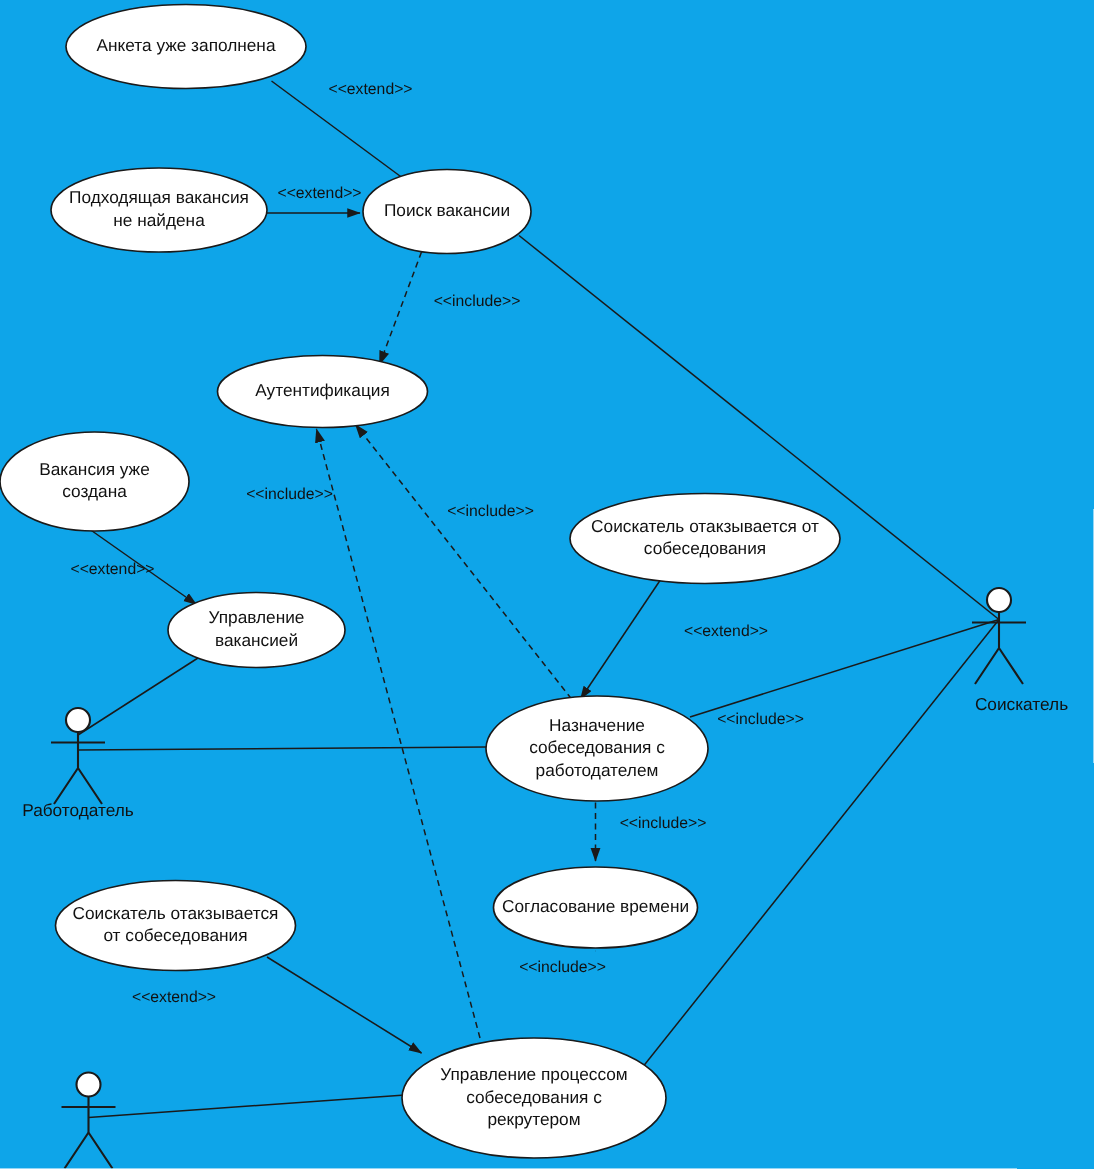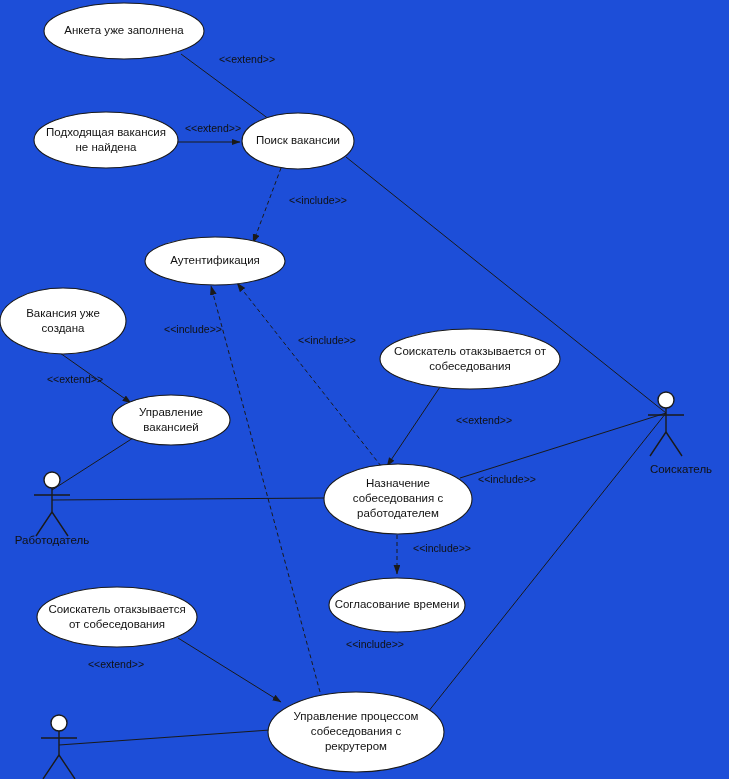--- a/index.html
+++ b/index.html
@@ -5,21 +5,21 @@
 <style>
   html, body {
     margin: 0;
     padding: 0;
     background: #ffffff;
   }
   #diagram-root {
     position: relative;
     width: 729px;
     height: 779px;
-    background: #1d4ed8;
+    background: #0ea5e9;
     font-family: "Liberation Sans", sans-serif;
     overflow: hidden;
   }
   svg#uml-canvas {
     display: block;
     width: 729px;
     height: 779px;
   }
   .ellipse-shape {
     fill: #ffffff;

